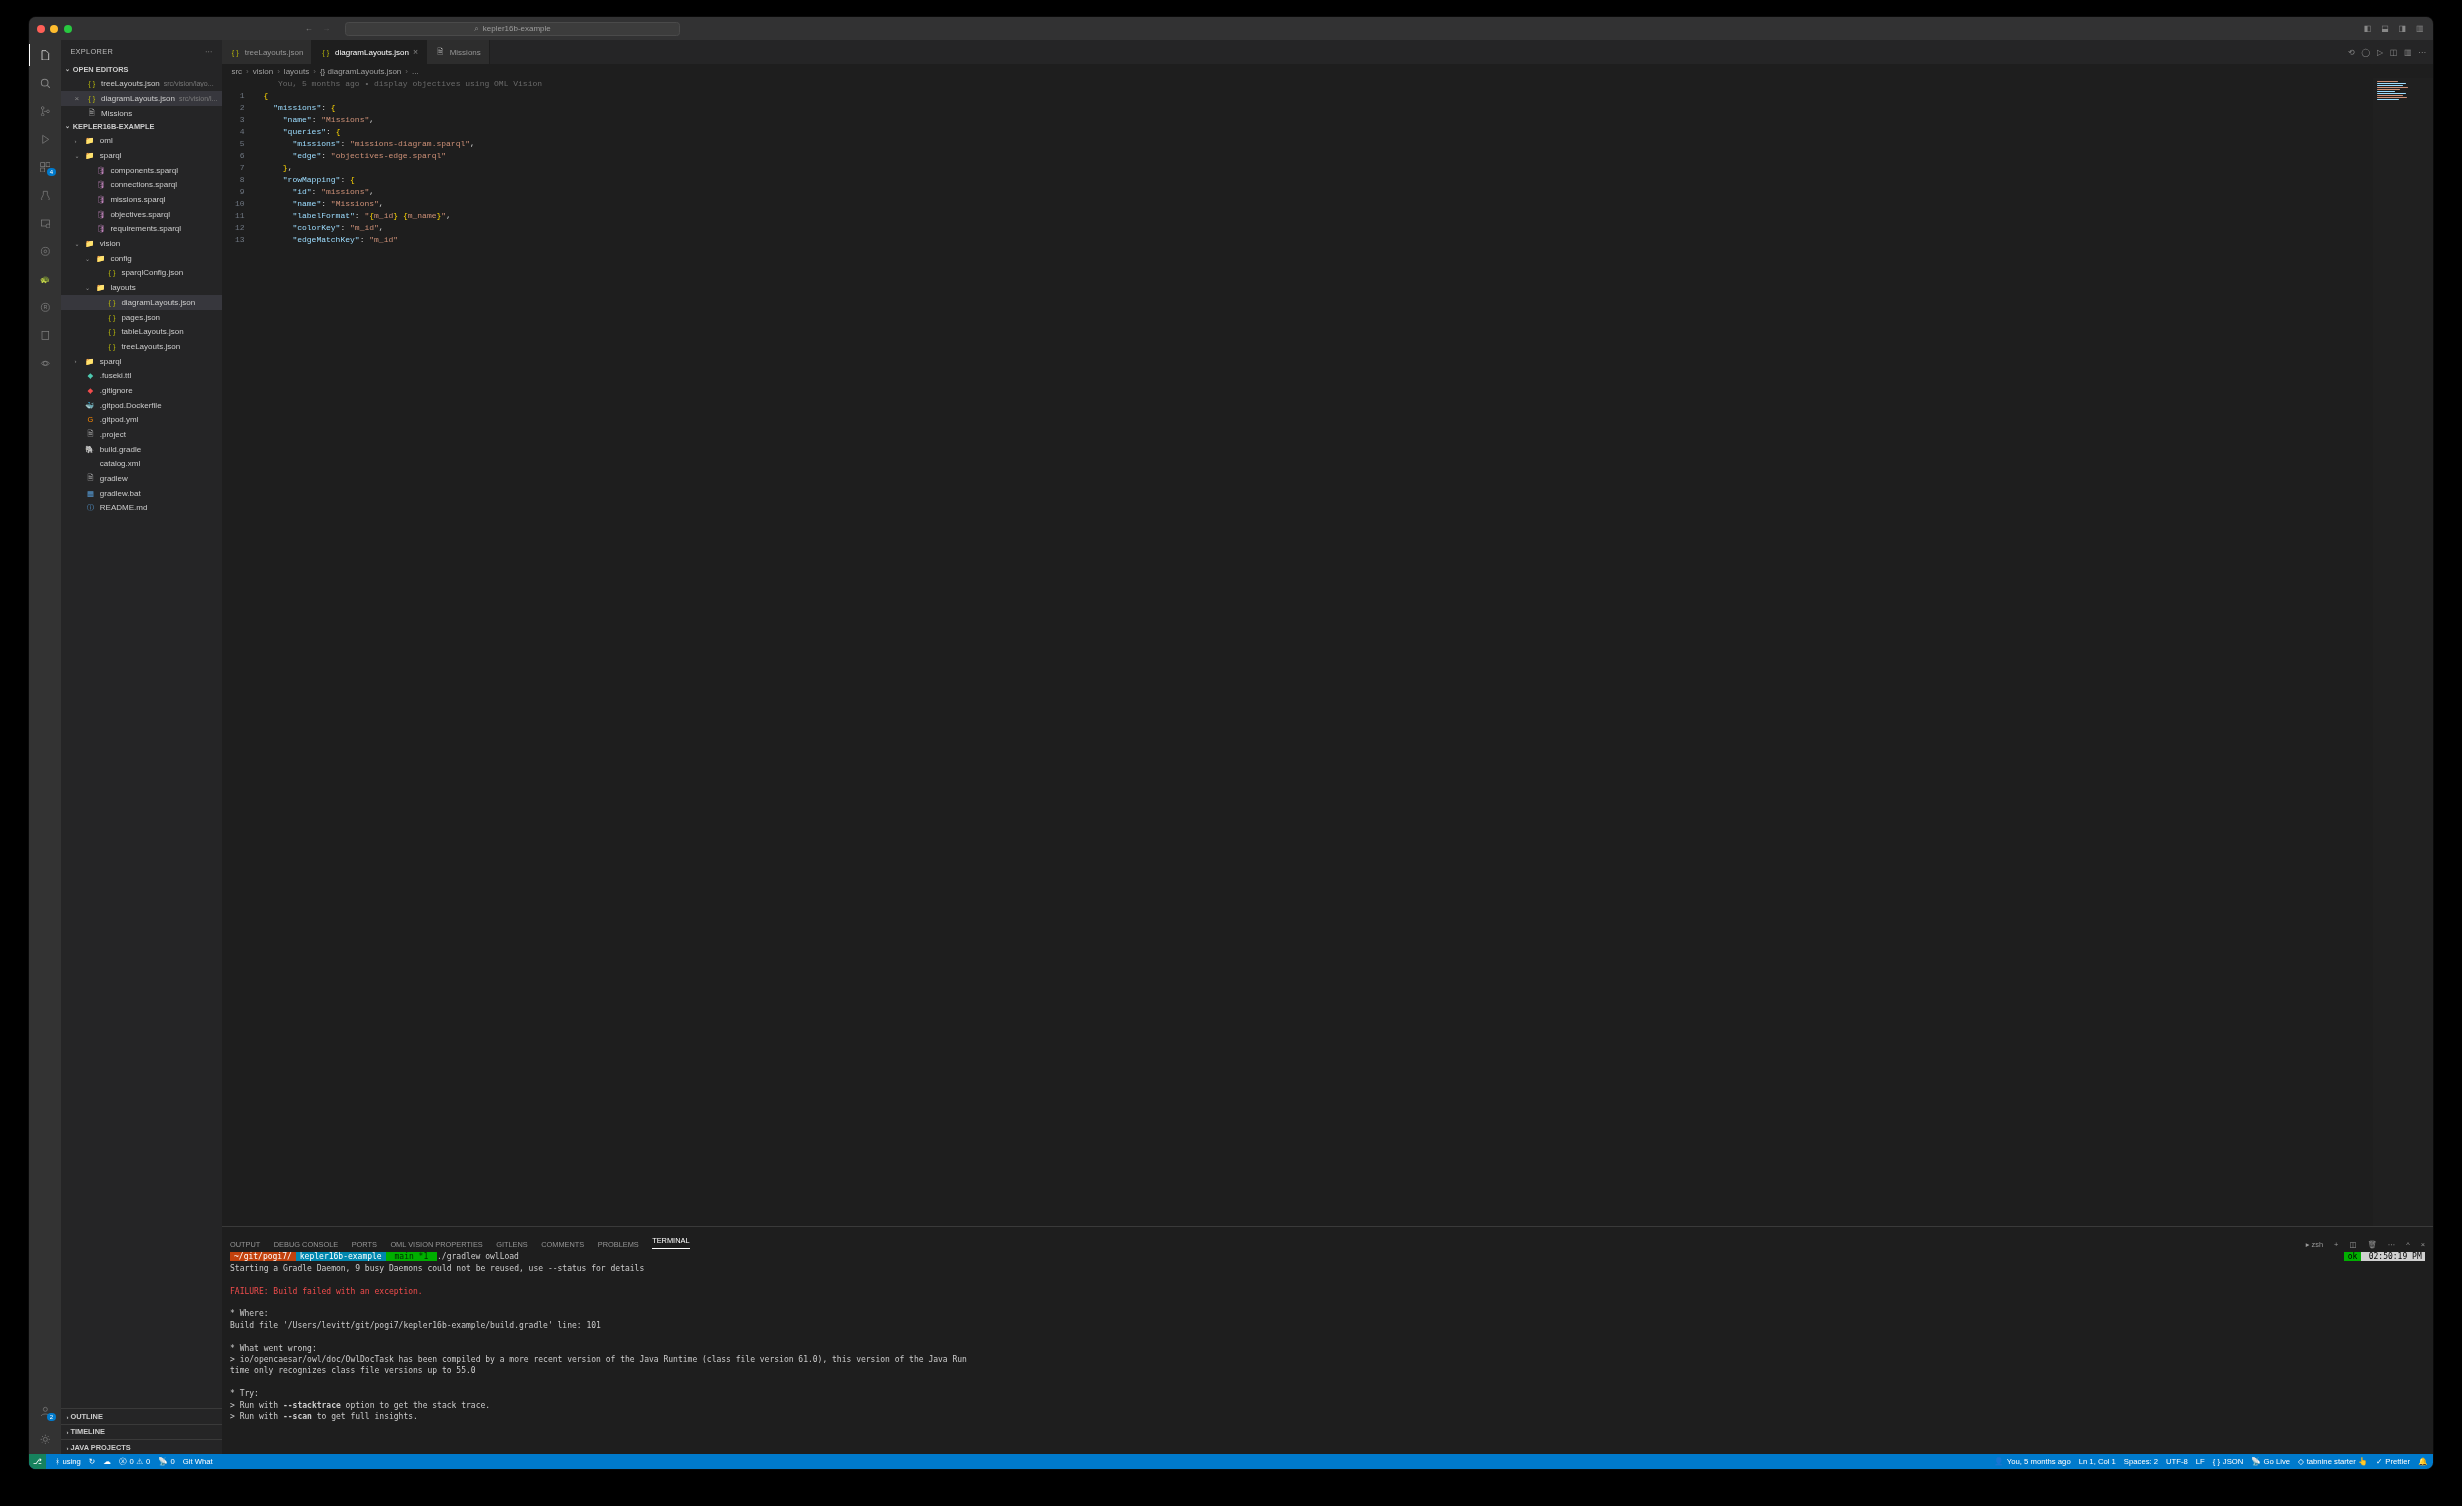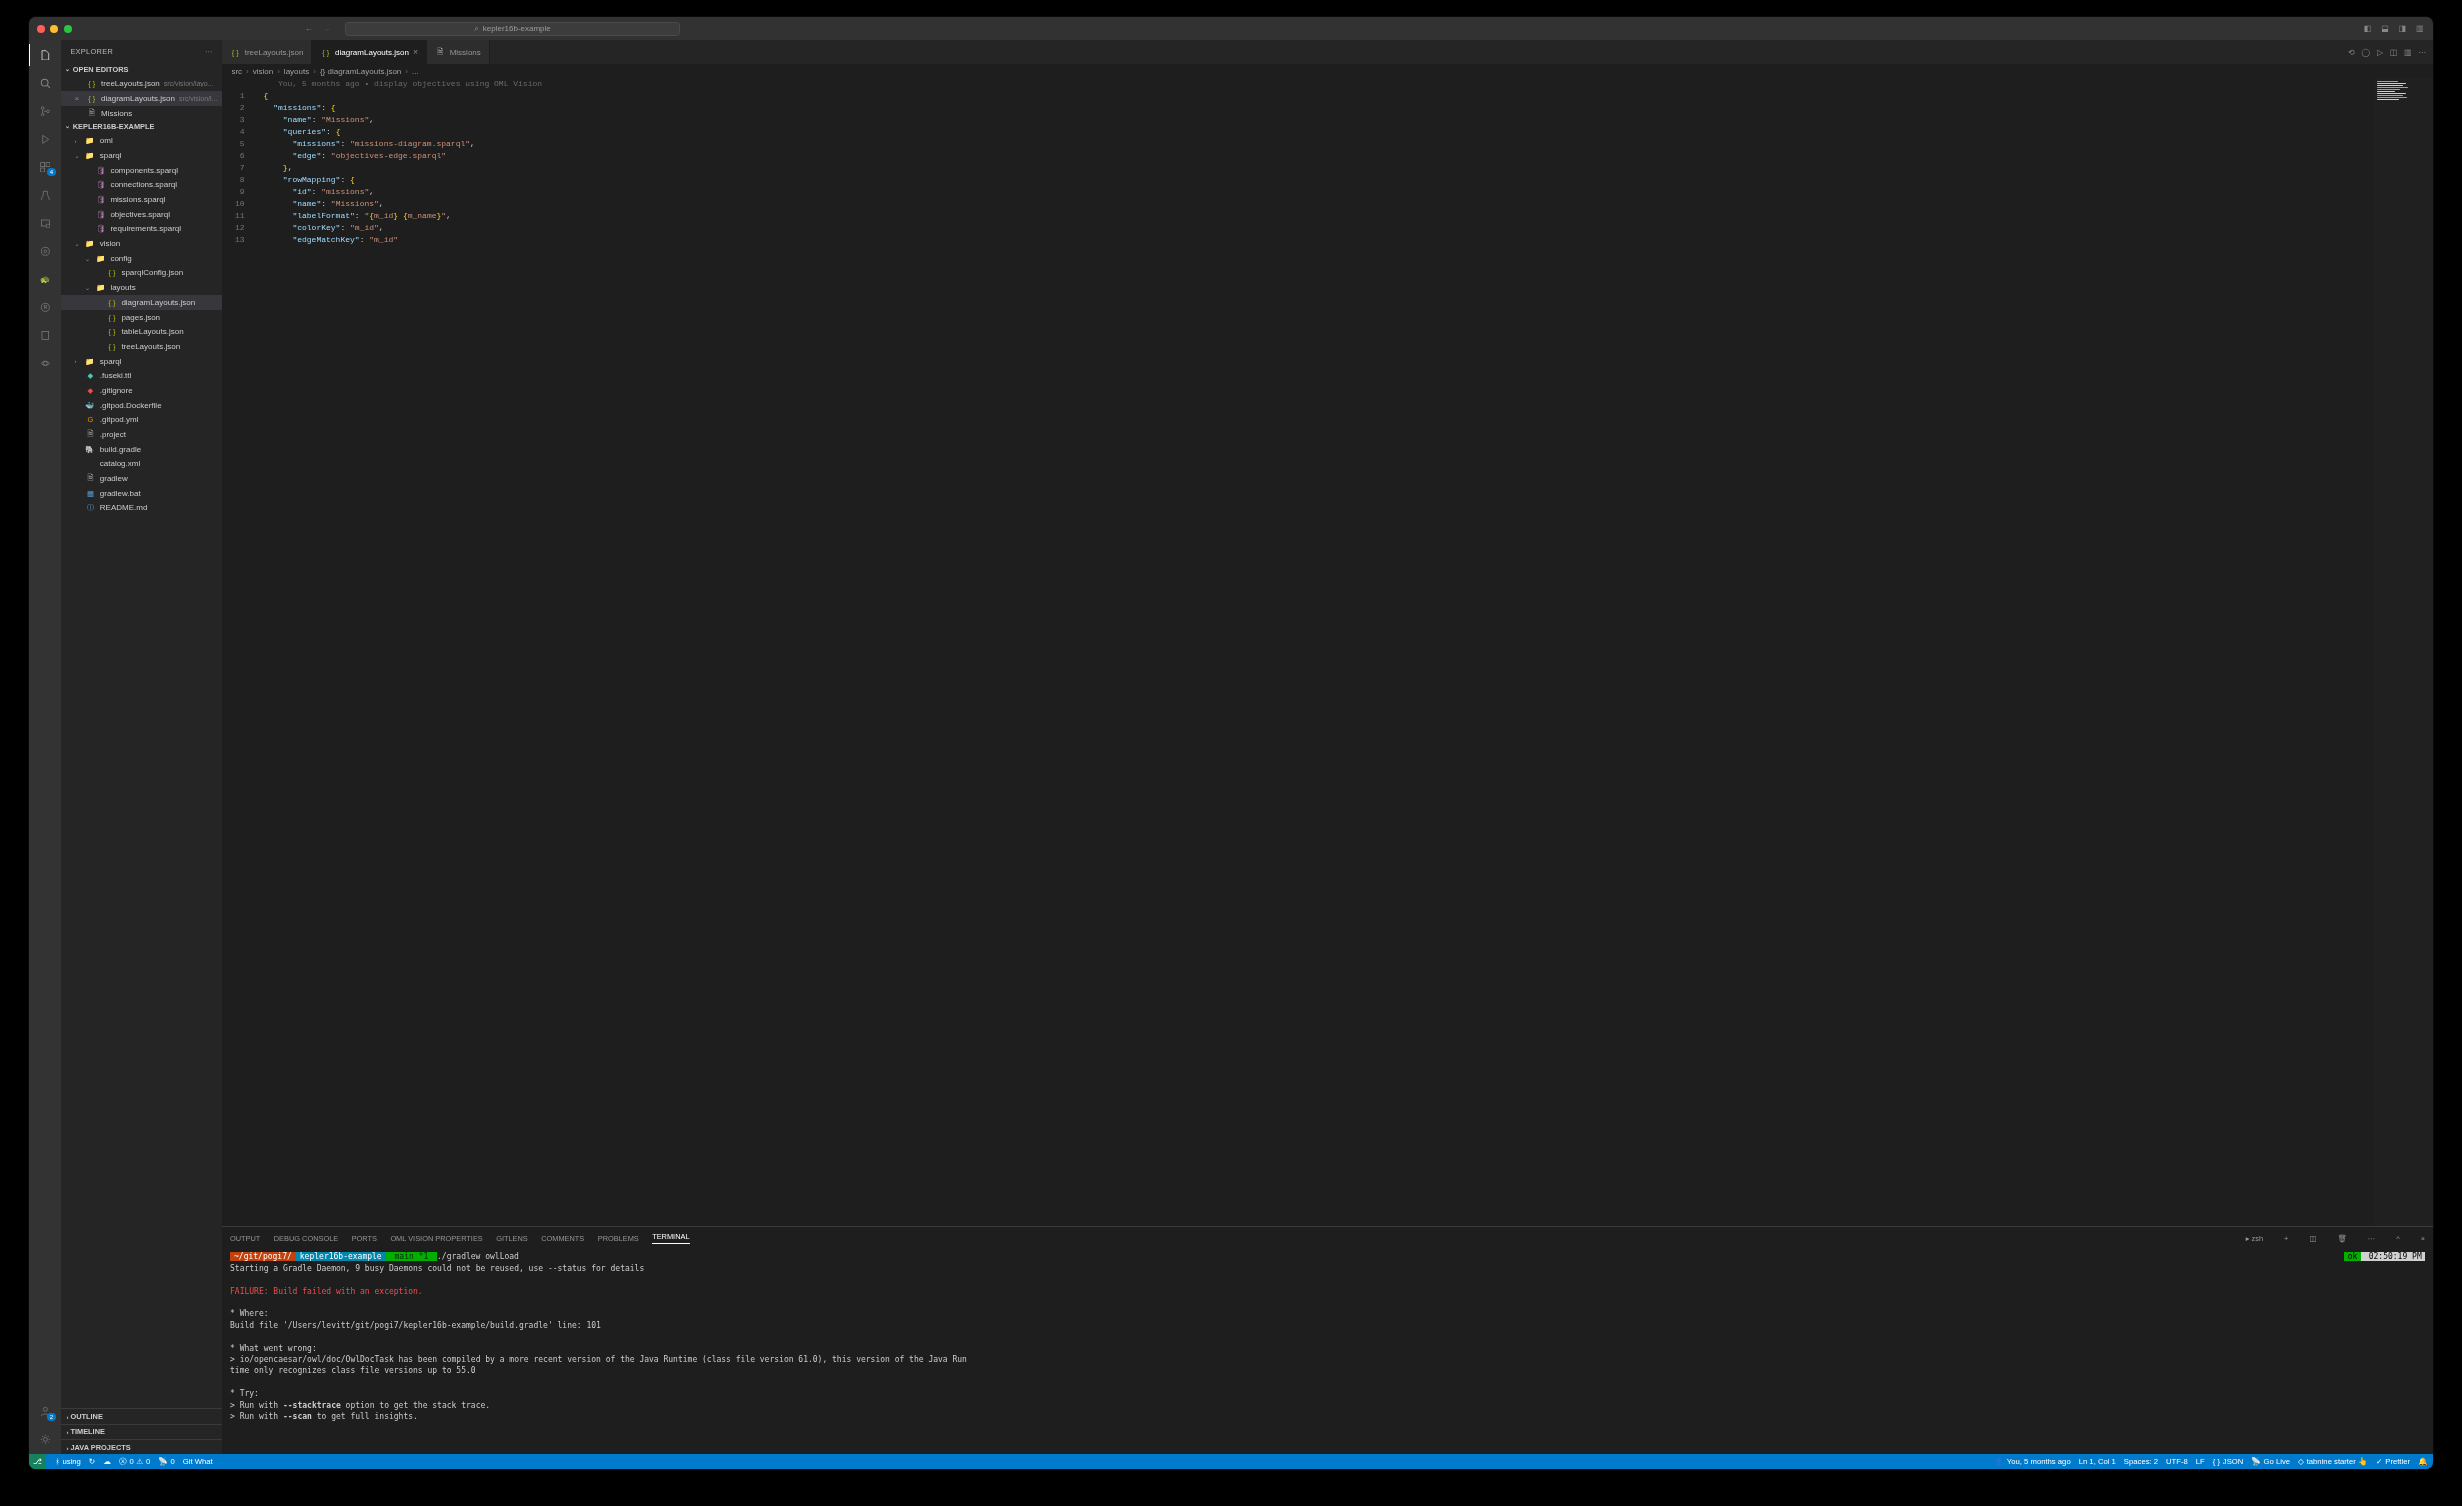--- a/index.html
+++ b/index.html
@@ -89,24 +89,24 @@
 .gutter div{ height:12px; line-height:12px;}
 .code { flex:1; white-space:pre; color:#d4d4d4;}
 .code div { height:12px; line-height:12px;}
 .pk{color:#9cdcfe;} .ps{color:#ce9178;} .pb{color:#ffd700;}
 .cm{color:#6a6a6a;}
 .minimap { position:absolute; right:0; top:0; width:60px; height:100%; background:rgba(40,40,40,0.3);}
 .minimap-lines { padding:2.7px 4px;}
 .minimap-lines div{ height:1.3px; margin-bottom:0.7px; border-radius:0.7px;}
 
 .panel { height: 228px; background:#1e1e1e; border-top:0.7px solid #3a3a3a; display:flex; flex-direction:column;}
-.panel-tabs { height:21.4px; display:flex; align-items:center; padding:0 8px; gap:13.4px; font-size:7.4px; color:#969696;}
+.panel-tabs { height:21.4px; display:flex; align-items:flex-end; padding:0 8px; gap:13.4px; font-size:7.4px; color:#969696;}
 .panel-tabs .pt { cursor:pointer;}
 .panel-tabs .pt.active { color:#fff; border-bottom:0.7px solid #fff; padding-bottom:2.7px;}
-.panel-actions { margin-left:auto; display:flex; gap:21px; color:#999; align-items:center;}
+.panel-actions { margin-left:auto; display:flex; gap:11px; color:#999; align-items:center;}
 .terminal { flex:1; padding:2.7px 8px 5.4px 8px; font-family: Menlo, Monaco, monospace; font-size:8px; line-height:11.4px; overflow:auto; position:relative;}
 .prompt-seg { padding:0 4px;}
 .seg-cwd { background:#c2410c; color:#fff;}
 .seg-repo { background:#0087af; color:#fff;}
 .seg-branch { background:#00af00; color:#002b00;}
 .term-err{color:#f14c4c;}
 .term-flag{font-weight:bold;}
 .term-right { float:right;}
 .pill { padding:0 3.3px;}
 .pill-ok{background:#00af00;color:#000;} .pill-time{background:#d0d0d0;color:#000;}

